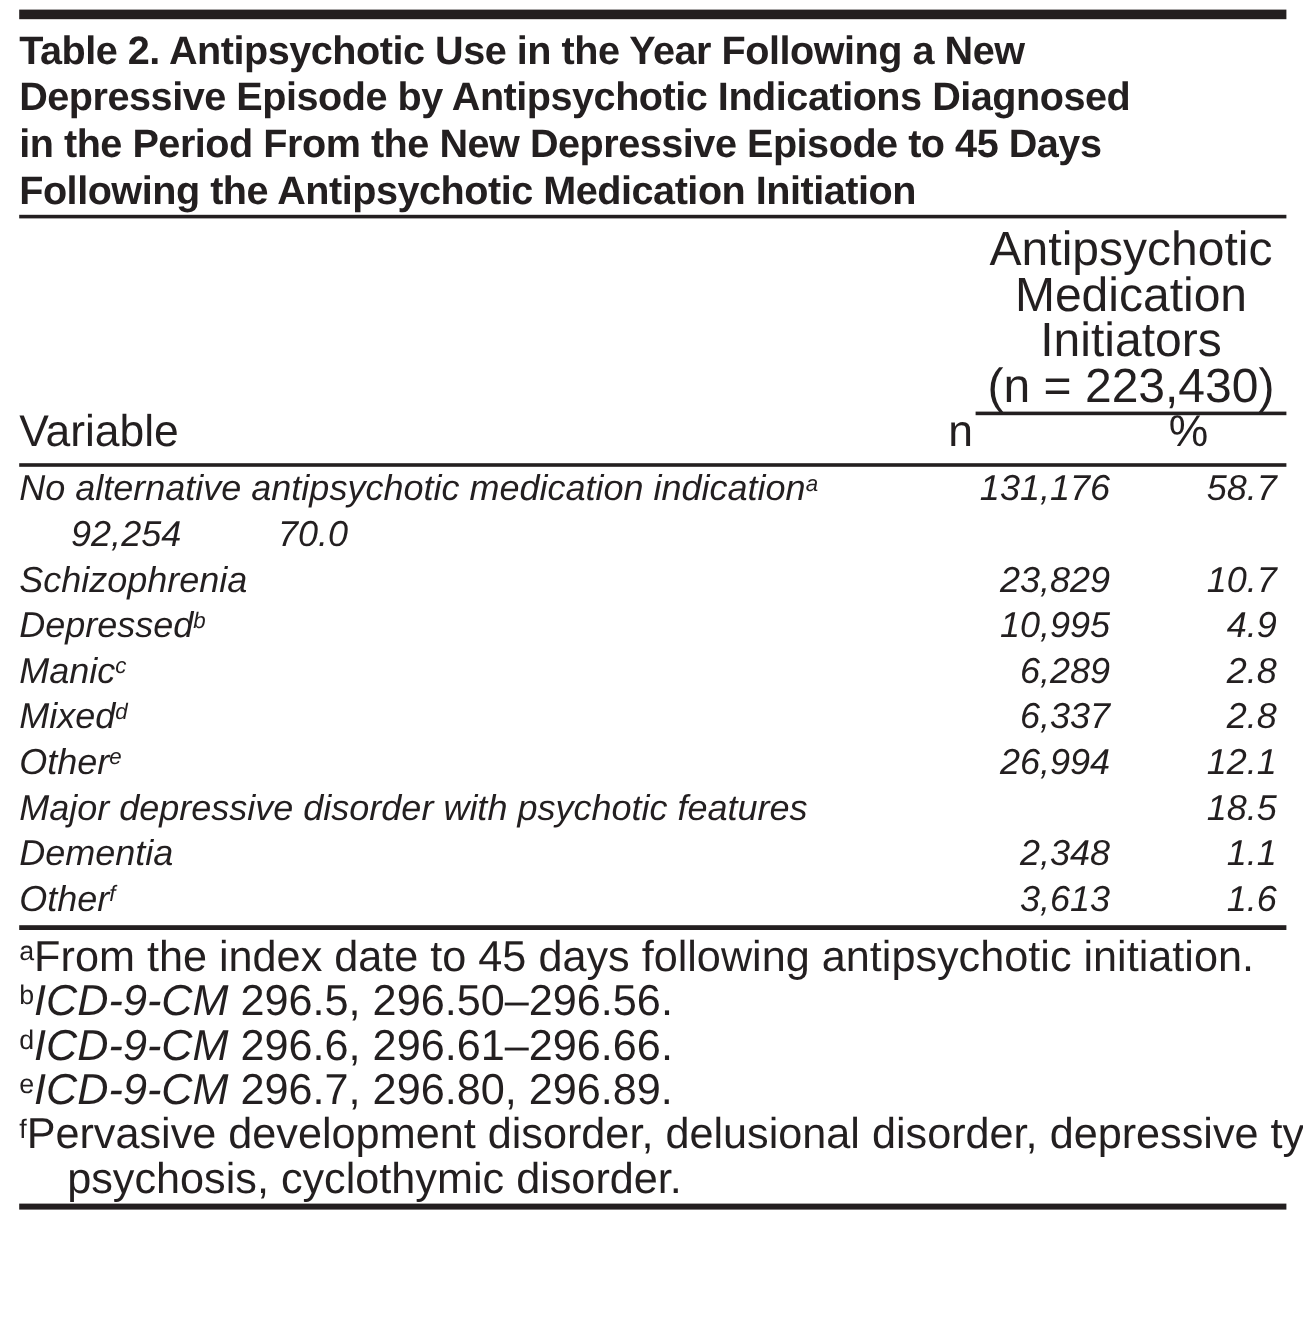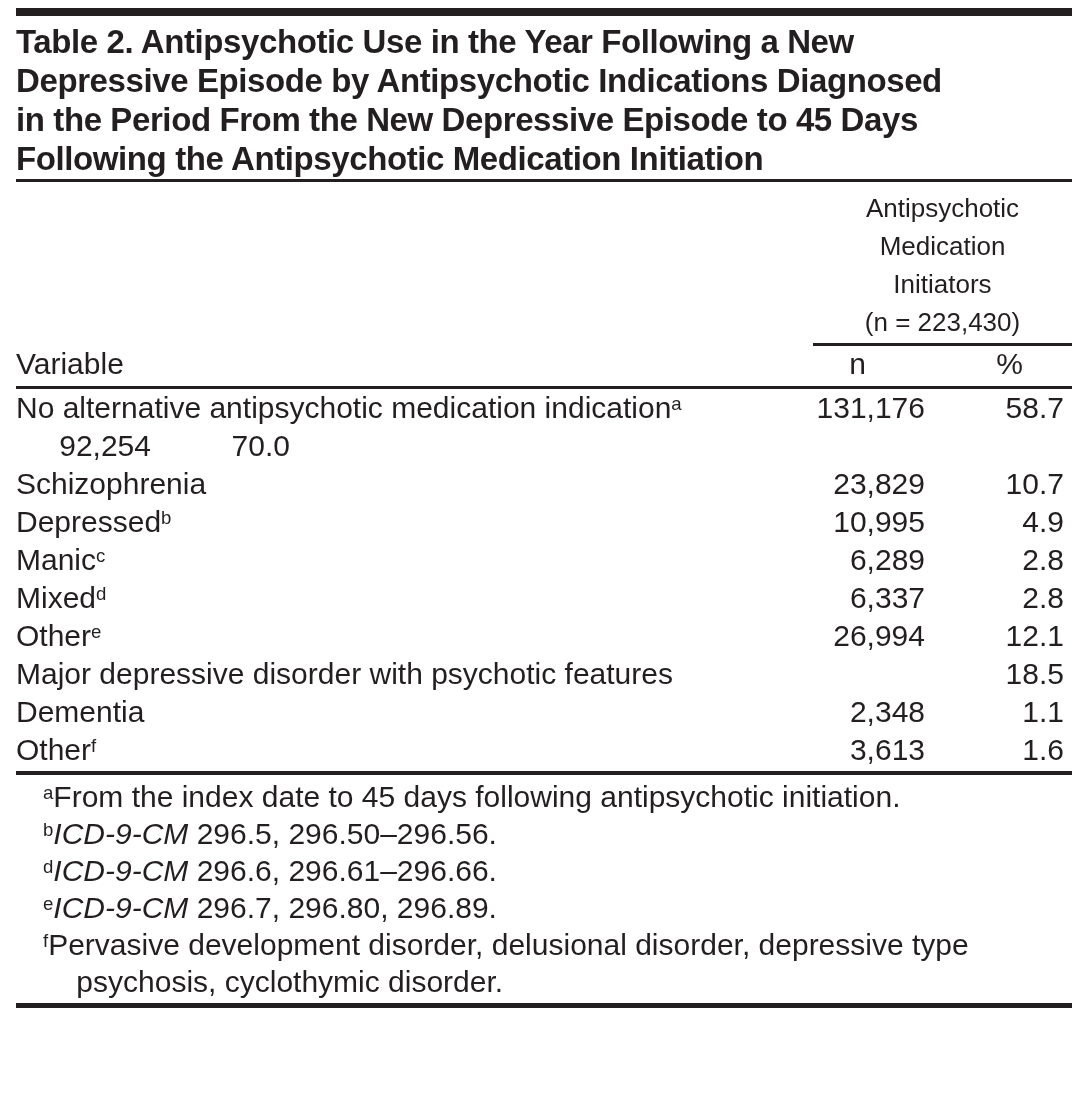--- a/index.html
+++ b/index.html
@@ -26,60 +26,61 @@
     letter-spacing: -0.4px;
     white-space: pre;
     margin: 6px 0 1px 0;
   }
 
   .spanner {
     margin-left: 797px;
     width: 259px;
     box-sizing: border-box;
     text-align: center;
-    font-size: 26px;
+    font-size: 40px;
     line-height: 38px;
     white-space: pre;
     padding-top: 7px;
     padding-bottom: 2px;
     border-bottom: 3px solid #231f20;
   }
 
   .colhead-row {
     display: flex;
     align-items: flex-end;
     height: 40px;
     padding-bottom: 5px;
     box-sizing: border-box;
-    font-size: 30px;
+    font-size: 37px;
+    gap: 19px;
   }
 
   .label-col { flex: 1; min-width: 0; }
   .col-n   { width: 135px; text-align: center; }
   .col-gap { width: 30px; }
   .col-pct { width: 109px; text-align: center; }
   .col-rpad { width: 8px; }
 
   .tbody { font-size: 30px; }
-  .trow { display: flex; align-items: center; line-height: 38px; }
+  .trow { display: flex; align-items: center; line-height: 38px; font-style: italic; }
   .trow .label { flex: 1; min-width: 0; white-space: pre; }
   .trow .n   { width: 135px; text-align: right; }
   .trow .gap { width: 30px; }
   .trow .pct { width: 109px; text-align: right; }
   .trow .rpad { width: 8px; }
 
   sup {
     font-size: 62%;
     line-height: 0;
     position: relative;
     top: -0.42em;
     vertical-align: baseline;
   }
 
-  .footnotes { font-size: 30px; line-height: 37px; margin-top: 3px; margin-left: 27px; }
+  .footnotes { font-size: 36px; line-height: 37px; margin-top: 3px; }
   .footnote { white-space: pre; }
   .footnote i { font-style: italic; }
 </style>
 </head>
 <body>
 
 <div class="page">
   <div class="content">
 
     <div class="rule rule-top"></div>

